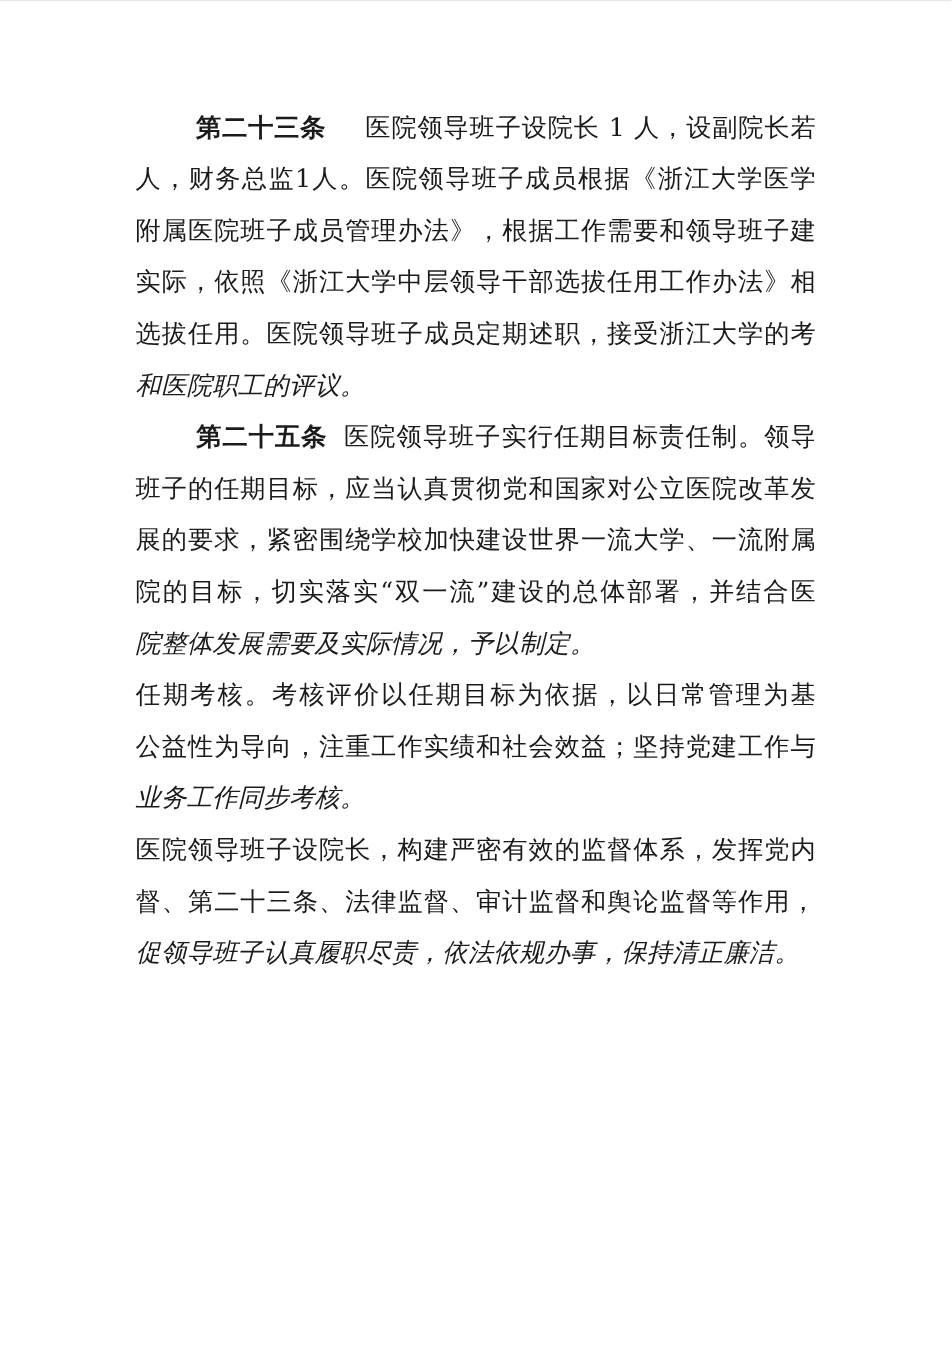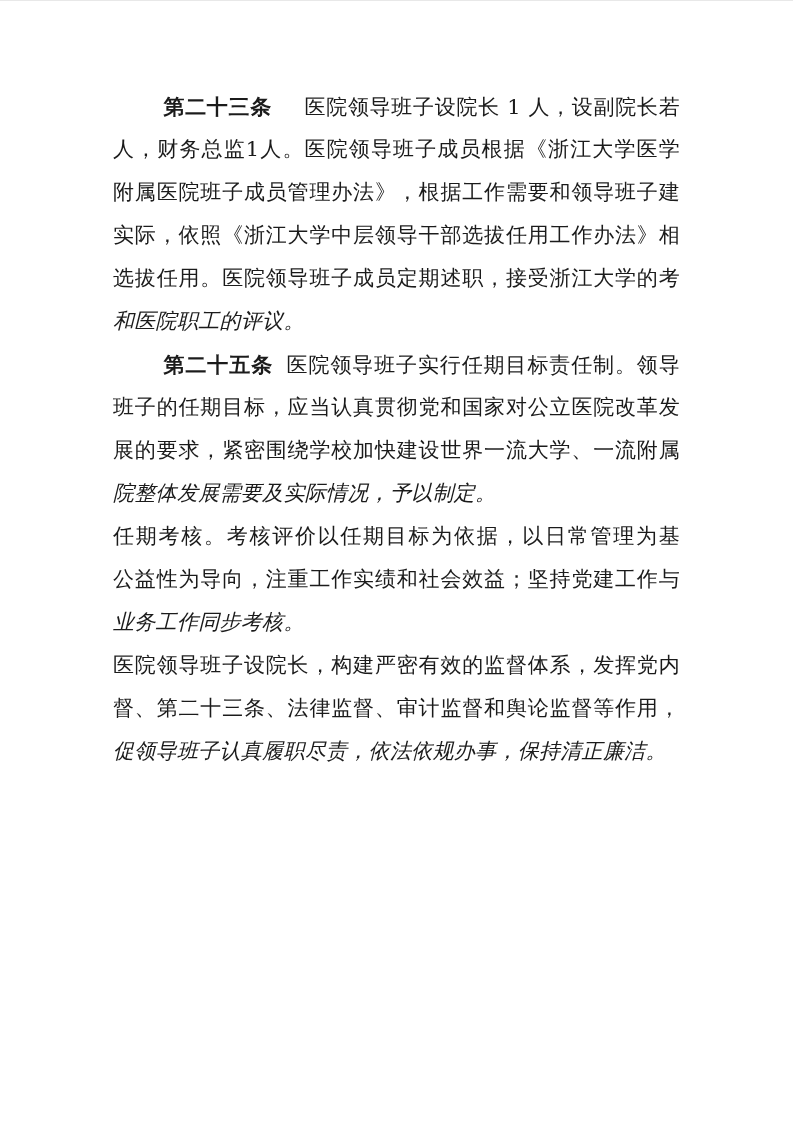--- a/index.html
+++ b/index.html
@@ -40,21 +40,21 @@
   .line.first {
     text-indent: 0;
   }
   .indent {
     display: inline-block;
     width: 50px;
     height: 1px;
   }
   .term {
     font-weight: bold;
-    font-family: Liberation Sans, sans-serif;
+    font-family: Liberation Mono, monospace;
   }
   .term-gap {
     display: inline-block;
     height: 1px;
   }
   .line.first[data-gap="wide"] .term-gap { width: 32px; }
   .line.first[data-gap="narrow"] .term-gap { width: 13px; }
 </style>
 </head>
 <body>
@@ -72,20 +72,21 @@
       <div class="line mid">选拔任用。医院领导班子成员定期述职，接受浙江大学的考核</div>
       <div class="line last">和医院职工的评议。</div>
     </div>
 
     <div class="para">
       <div class="line first" data-gap="narrow">
         <span class="indent"></span><span class="term">第二十五条</span><span class="term-gap"></span><span class="first-text">医院领导班子实行任期目标责任制。领导</span>
       </div>
       <div class="line mid">班子的任期目标，应当认真贯彻党和国家对公立医院改革发</div>
       <div class="line mid">展的要求，紧密围绕学校加快建设世界一流大学、一流附属医</div>
+      <div class="line mid">院的目标，切实落实“双一流”建设的总体部署，并结合医</div>
       <div class="line last">院整体发展需要及实际情况，予以制定。</div>
     </div>
 
     <div class="para">
       <div class="line mid">任期考核。考核评价以任期目标为依据，以日常管理为基础，以</div>
       <div class="line mid">公益性为导向，注重工作实绩和社会效益；坚持党建工作与</div>
       <div class="line last">业务工作同步考核。</div>
     </div>
 
     <div class="para">

